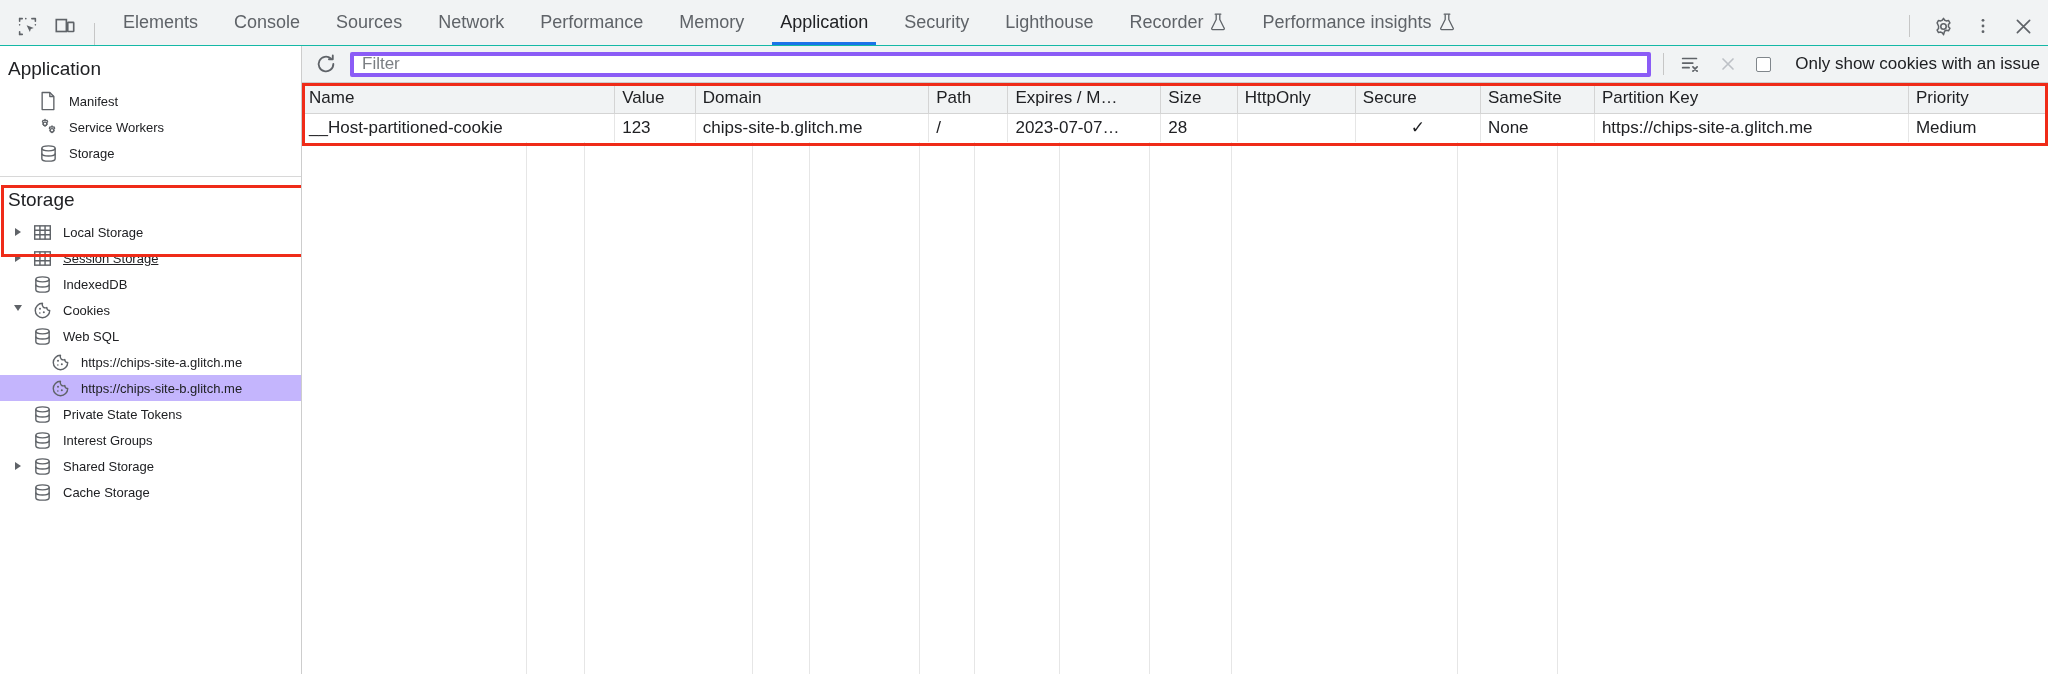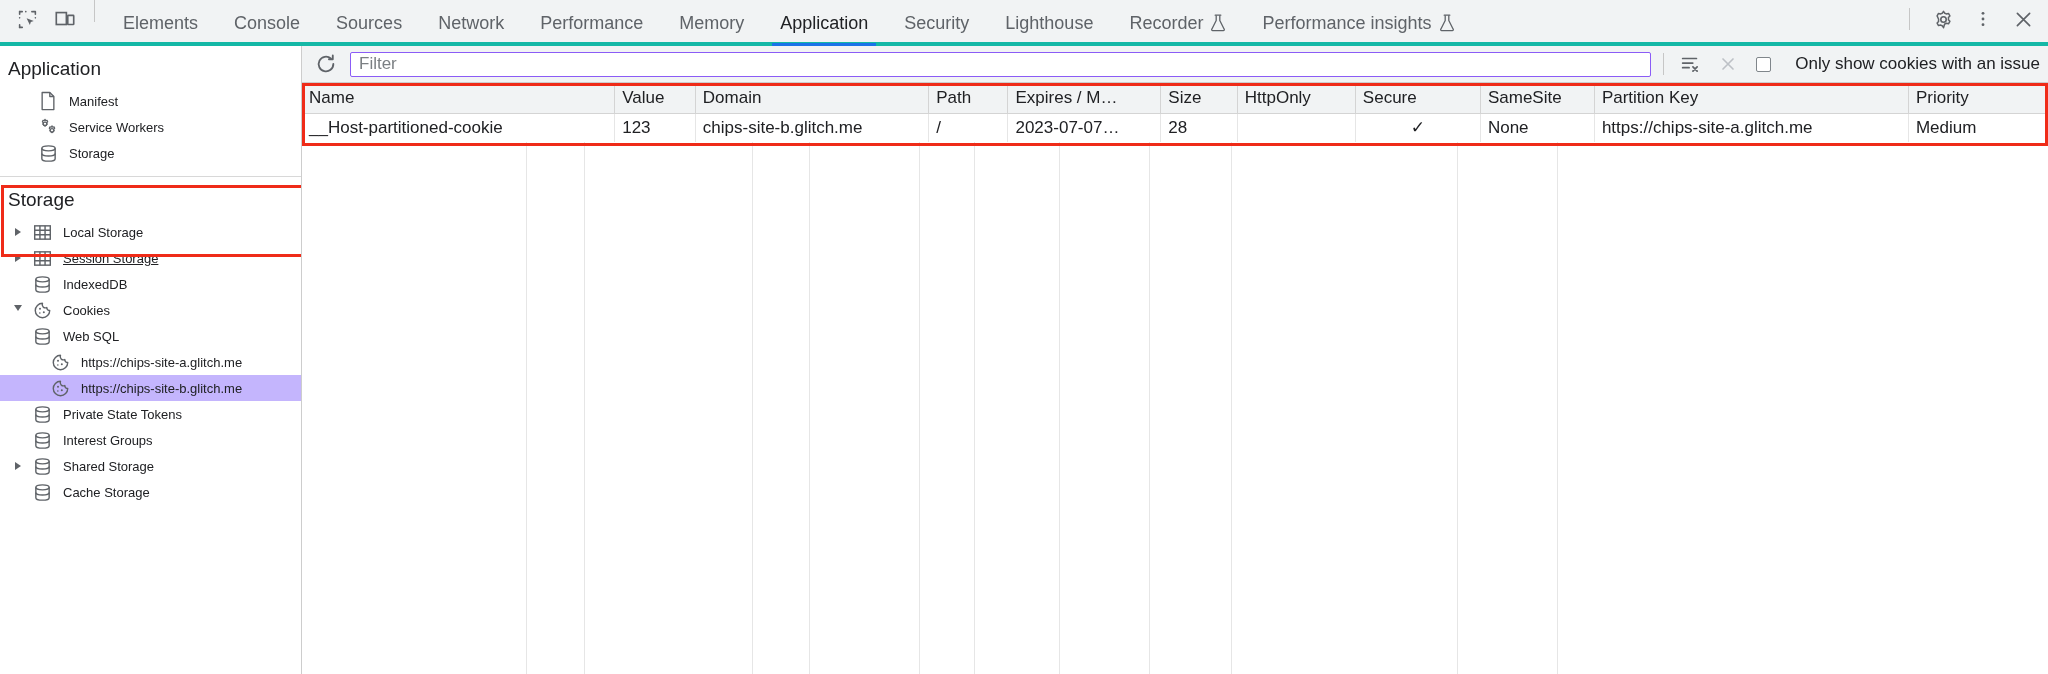--- a/index.html
+++ b/index.html
@@ -10,23 +10,23 @@
     background: #ffffff;
     font-family: "Liberation Sans", sans-serif;
     -webkit-font-smoothing: antialiased;
   }
 
   
   .tabbar {
     position: relative;
     height: 46px;
     background: #f1f3f4;
-    border-bottom: 4px solid #14b8a6;
-    display: flex;
-    align-items: flex-start;
+    border-bottom: 1px solid #14b8a6;
+    display: flex;
+    align-items: flex-end;
     padding: 0 6px 0 8px;
   }
   .tb-icon {
     width: 38px; height: 38px;
     display: flex; align-items: center; justify-content: center;
     flex: 0 0 auto;
     cursor: pointer;
   }
   .tb-sep {
     width: 1px; height: 22px;
@@ -167,21 +167,21 @@
   }
   .fb-btn {
     width: 28px; height: 28px;
     display: flex; align-items: center; justify-content: center;
     cursor: pointer;
     flex: 0 0 auto;
   }
   .filter-input {
     flex: 1 1 auto;
     height: 25px;
-    border: 1px solid #8b5cf6;
+    border: 4px solid #8b5cf6;
     border-radius: 2px;
     background: #ffffff;
     font-size: 17px;
     color: #202124;
     padding: 0 8px;
     font-family: "Liberation Sans", sans-serif;
     min-width: 0;
     outline: none;
   }
   .filter-input::placeholder { color: #7b7f83; }

